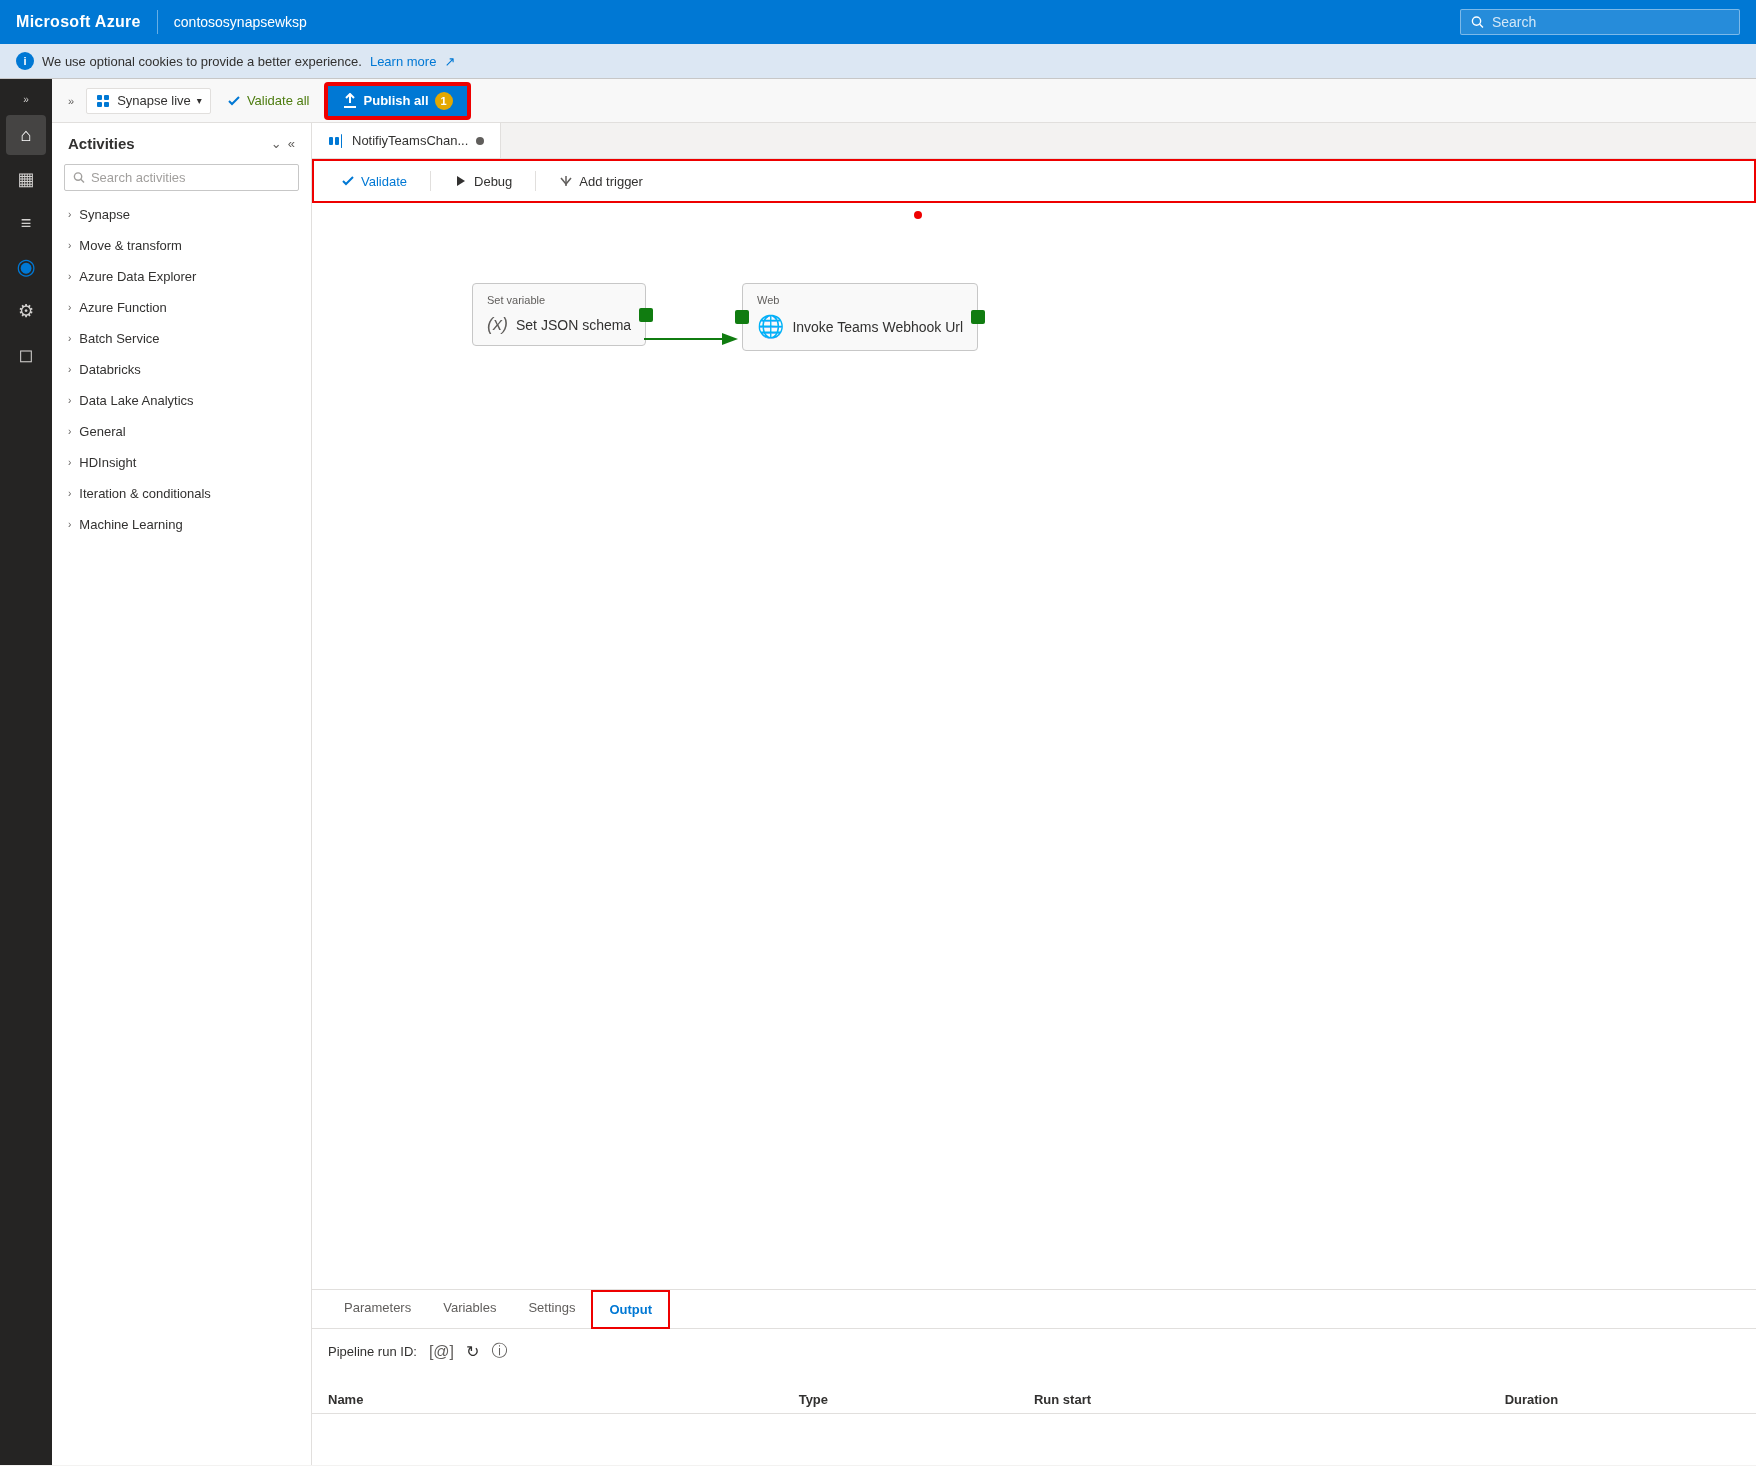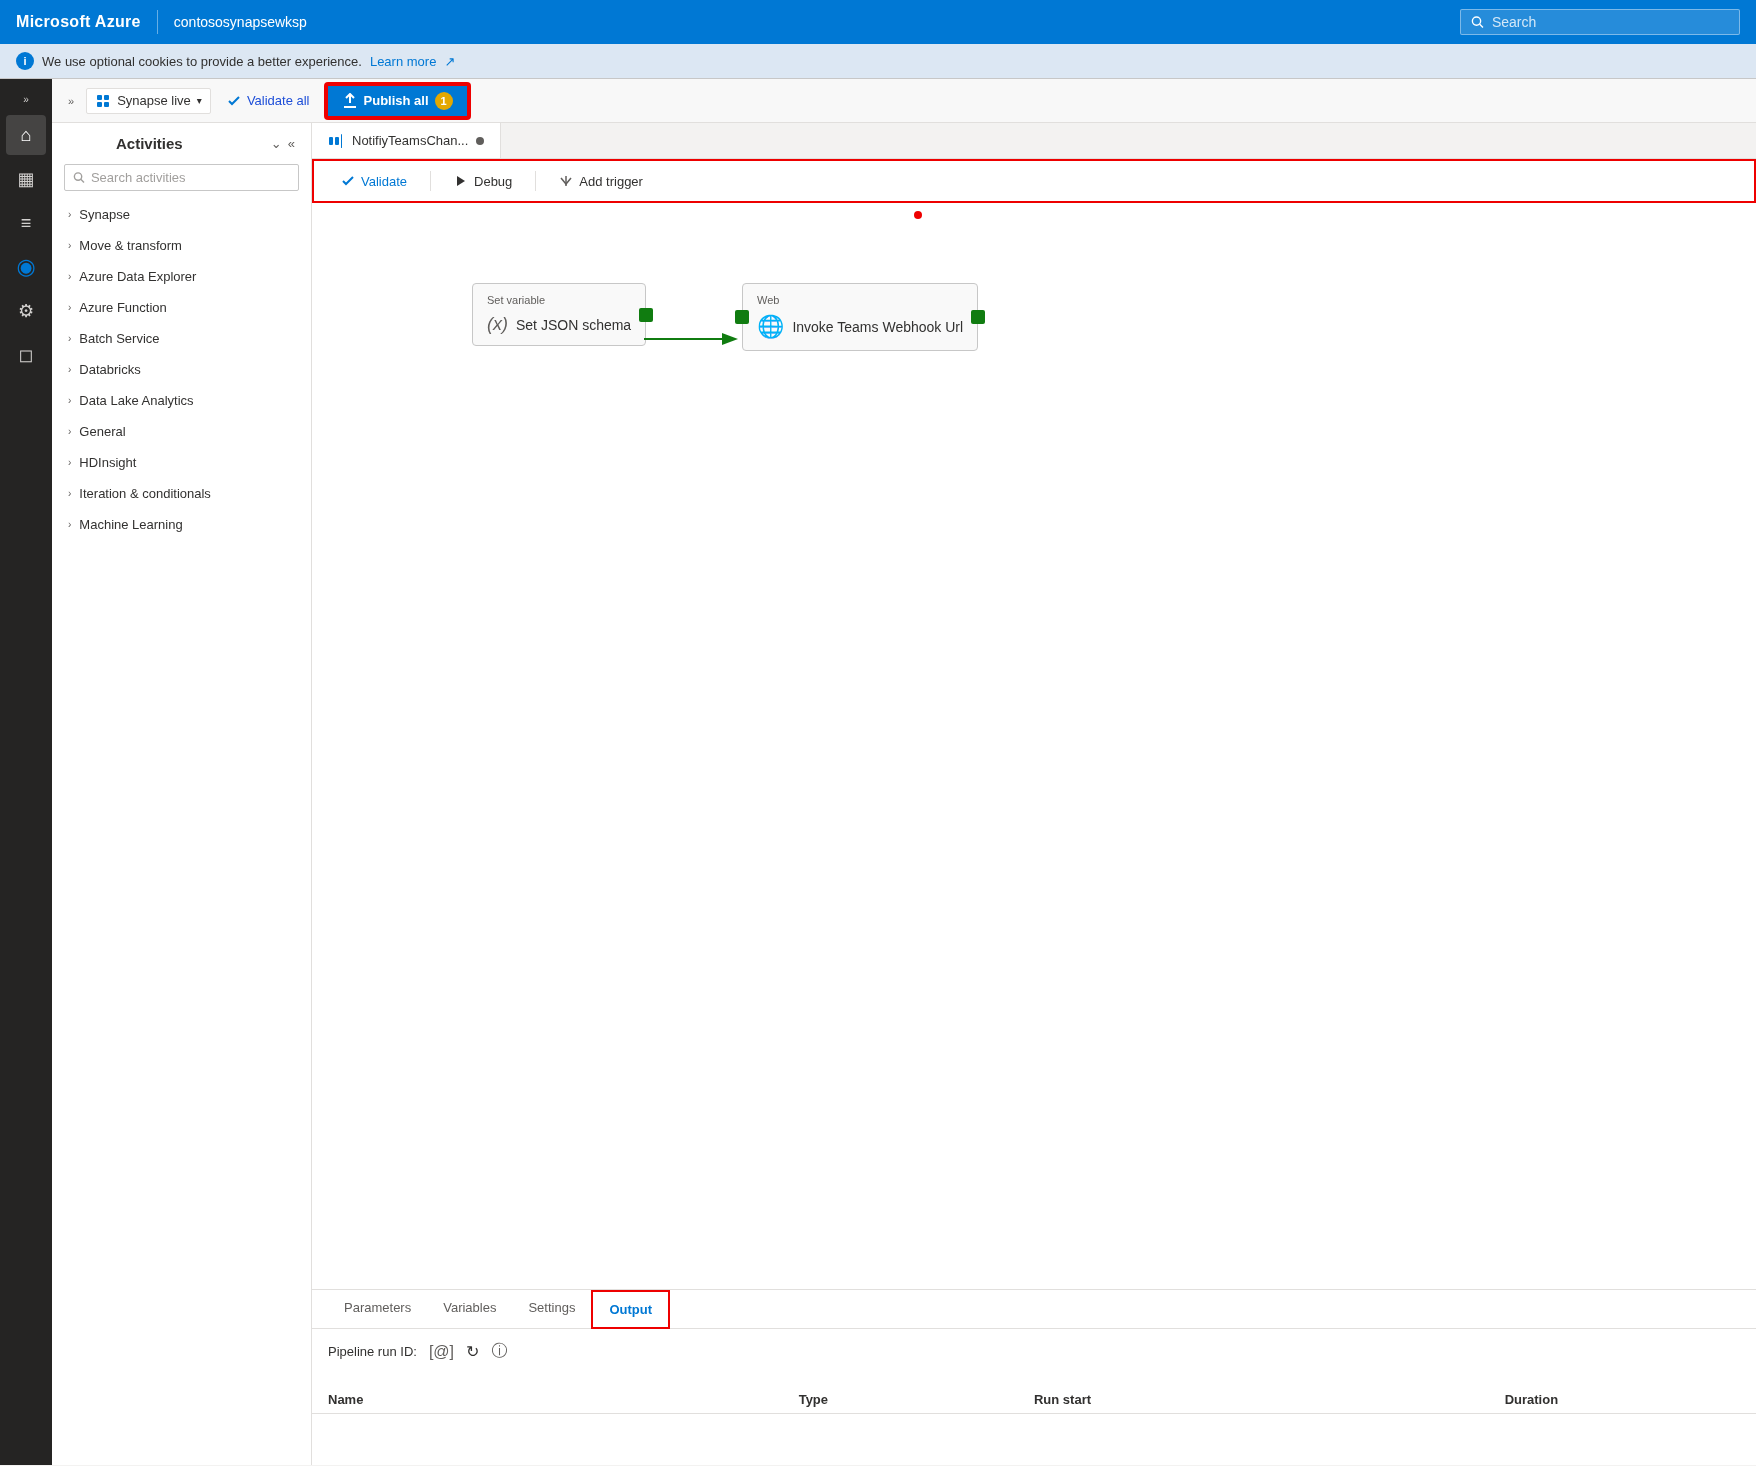--- a/index.html
+++ b/index.html
@@ -132,21 +132,21 @@
     }
     .toolbar-item {
       display: flex; align-items: center; gap: 6px;
       padding: 4px 8px;
       border-radius: 2px;
       cursor: pointer;
       font-size: 13px;
       color: #323130;
     }
     .synapse-live { border: 1px solid #e1dfdd; background: white; }
-    .validate-all { color: #1d4ed8; }
+    .validate-all { color: #4d7c0f; }
     .publish-all-btn {
       display: flex; align-items: center; gap: 6px;
       padding: 6px 14px;
       border-radius: 2px;
       cursor: pointer;
       font-size: 13px;
       font-weight: 600;
       background: #0078d4;
       color: white;
       border: 2px solid #e00;
@@ -180,21 +180,20 @@
     .activities-panel-header {
       padding: 12px 16px;
       display: flex;
       align-items: center;
       justify-content: space-between;
     }
     .activities-title {
       font-size: 15px;
       font-weight: 700;
       color: #323130;
-      margin-left: 48px;
     }
     .activities-controls {
       display: flex; gap: 6px; color: #605e5c; font-size: 13px;
     }
     .search-box {
       margin: 0 12px 8px;
       border: 1px solid #c7c7c7;
       border-radius: 2px;
       display: flex;
       align-items: center;

